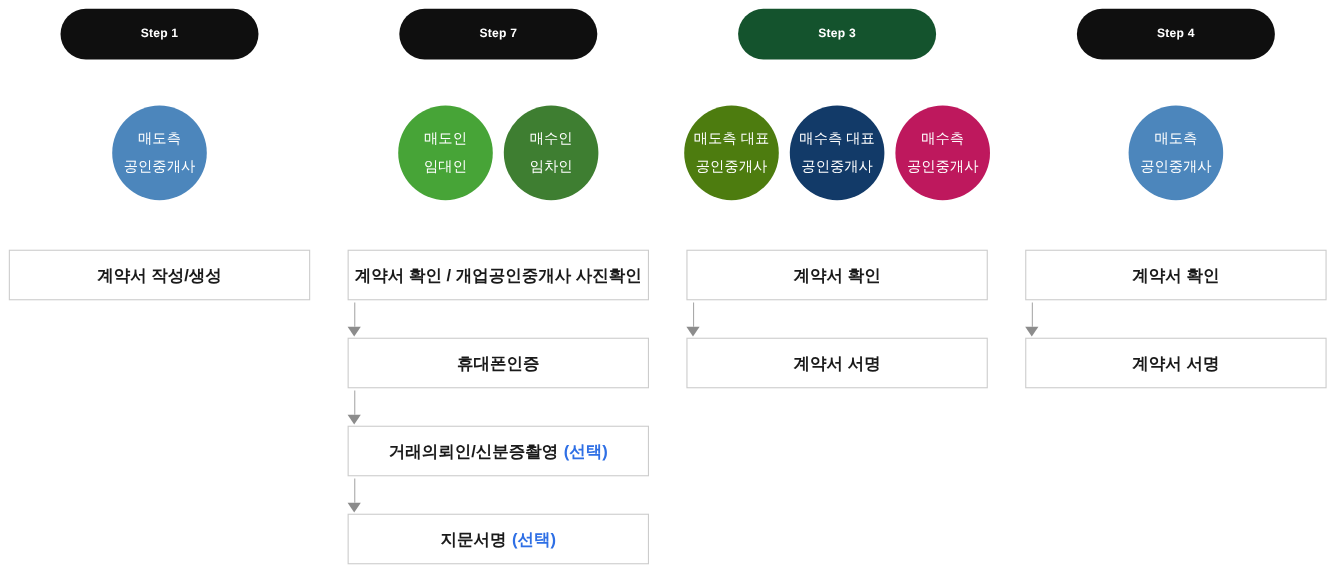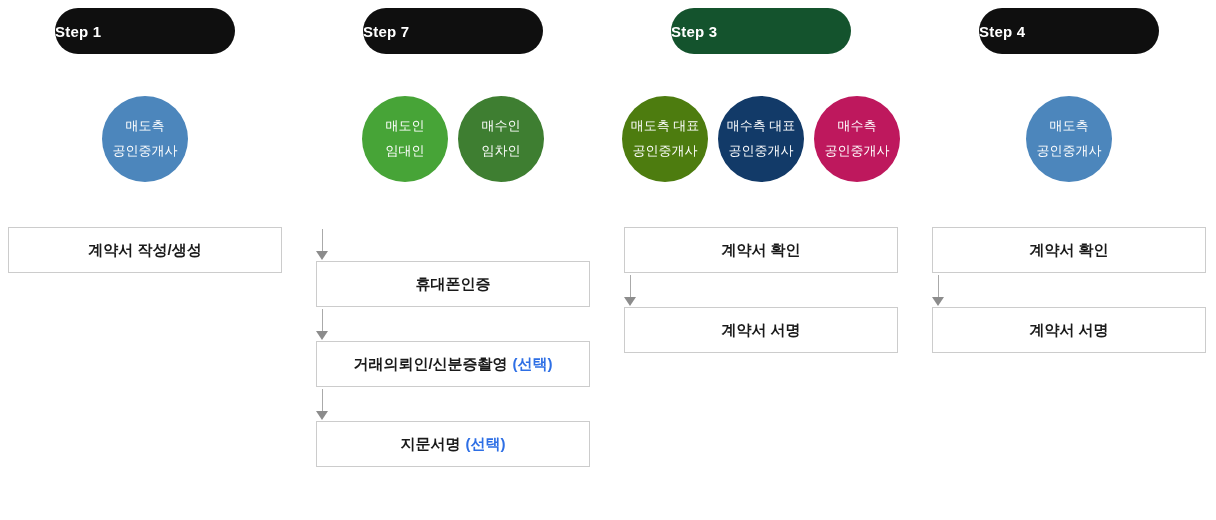--- a/index.html
+++ b/index.html
@@ -24,25 +24,25 @@
     flex-direction: column;
     align-items: center;
   }
   .pill {
     margin-top: 8px;
     width: 180px;
     height: 46px;
     border-radius: 23px;
     background: #0f0f0f;
     color: #ffffff;
-    font-size: 15px;
+    font-size: 11px;
     font-weight: 800;
     display: flex;
     align-items: center;
-    justify-content: flex-start;
+    justify-content: center;
     letter-spacing: 0.2px;
   }
   .actors {
     margin-top: 42px;
     height: 86px;
     display: flex;
     gap: 10px;
     justify-content: center;
     align-items: center;
   }
@@ -135,20 +135,23 @@
       <div class="actor" style="background-color: rgb(71, 164, 55);">
         <span>매도인
 임대인</span>
       </div>
       <div class="actor" style="background-color: rgb(62, 126, 49);">
         <span>매수인
 임차인</span>
       </div>
     </div>
     <div class="boxes">
+      <div class="task-box">
+        <span>계약서 확인 / 개업공인중개사 사진확인</span>
+      </div>
       <div class="arrow">
         <div class="arrow-line"></div>
         <div class="arrow-head"></div>
       </div>
       <div class="task-box">
         <span>휴대폰인증</span>
       </div>
       <div class="arrow">
         <div class="arrow-line"></div>
         <div class="arrow-head"></div>

